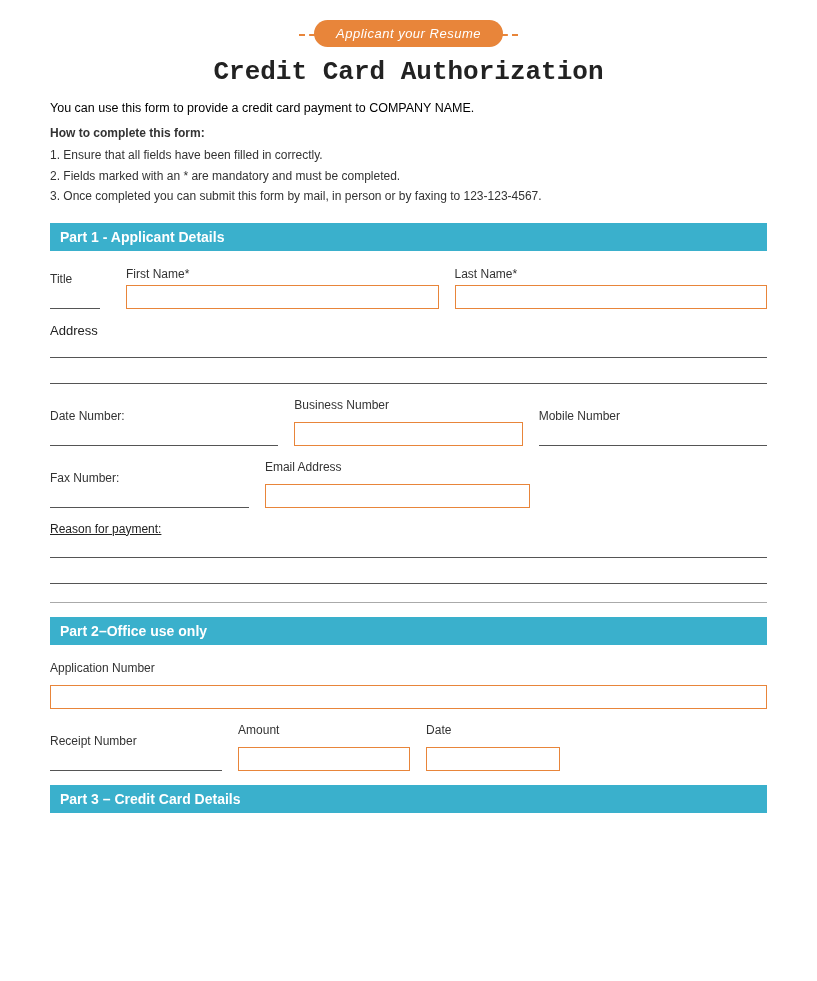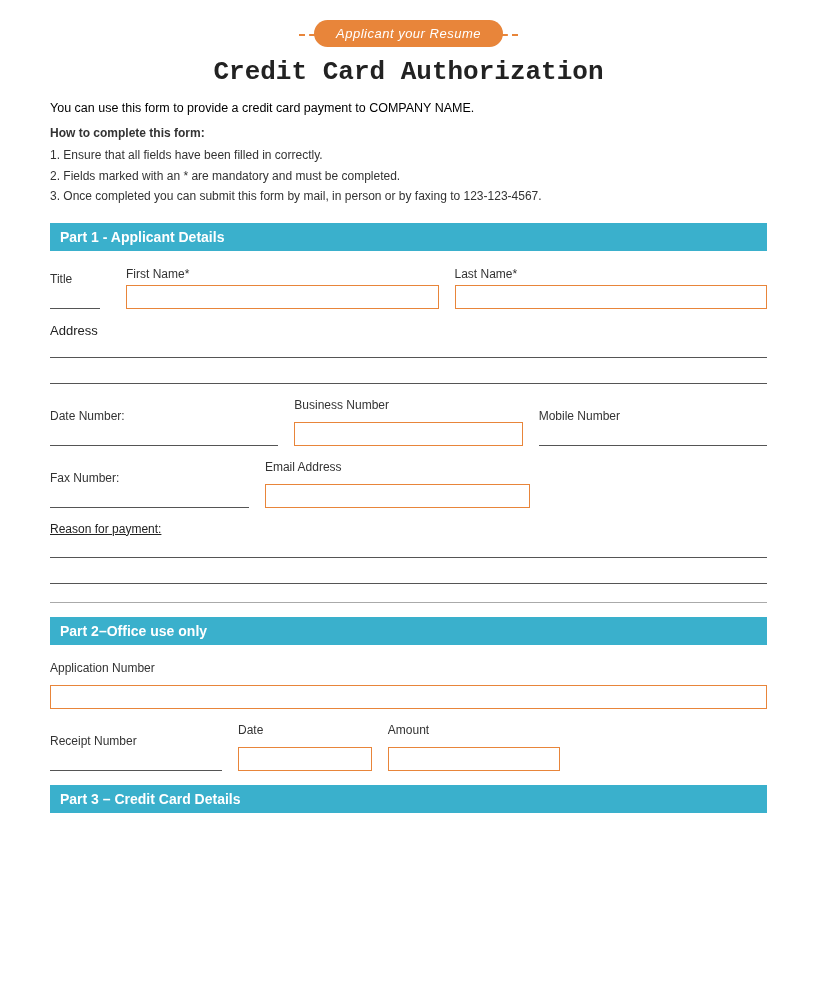--- a/index.html
+++ b/index.html
@@ -250,24 +250,24 @@
     <label>Application Number</label>
     <input type="text" class="boxed-wide" style="border: 1.5px solid rgb(232, 133, 58); padding: 8px 6px; outline: none; background: transparent; width: 100%; margin-top: 6px;">
   </div>
 </div>
 
 <div class="form-row" style="align-items:flex-end;">
   <div class="form-group field-receipt">
     <label>Receipt Number</label>
     <input type="text" style="border-top: none; border-right: none; border-left: none; border-image: initial; border-bottom: 1.5px solid rgb(85, 85, 85); outline: none; background: transparent; width: 100%;">
   </div>
+  <div class="form-group field-amount">
+    <label>Amount</label>
+    <input type="text" class="boxed-wide" style="border: 1.5px solid rgb(232, 133, 58); padding: 6px 4px; outline: none; background: transparent; width: 100%; margin-top: 6px;">
+  </div>
   <div class="form-group field-date">
     <label>Date</label>
     <input type="text" class="boxed-wide" style="border: 1.5px solid rgb(232, 133, 58); padding: 6px 4px; outline: none; background: transparent; width: 100%; margin-top: 6px;">
   </div>
-  <div class="form-group field-amount">
-    <label>Amount</label>
-    <input type="text" class="boxed-wide" style="border: 1.5px solid rgb(232, 133, 58); padding: 6px 4px; outline: none; background: transparent; width: 100%; margin-top: 6px;">
-  </div>
   <div style="flex:1;"></div>
 </div>
 
 <div class="section-header" style="margin-top:14px;">Part 3 – Credit Card Details</div>
 
 </body></html>

